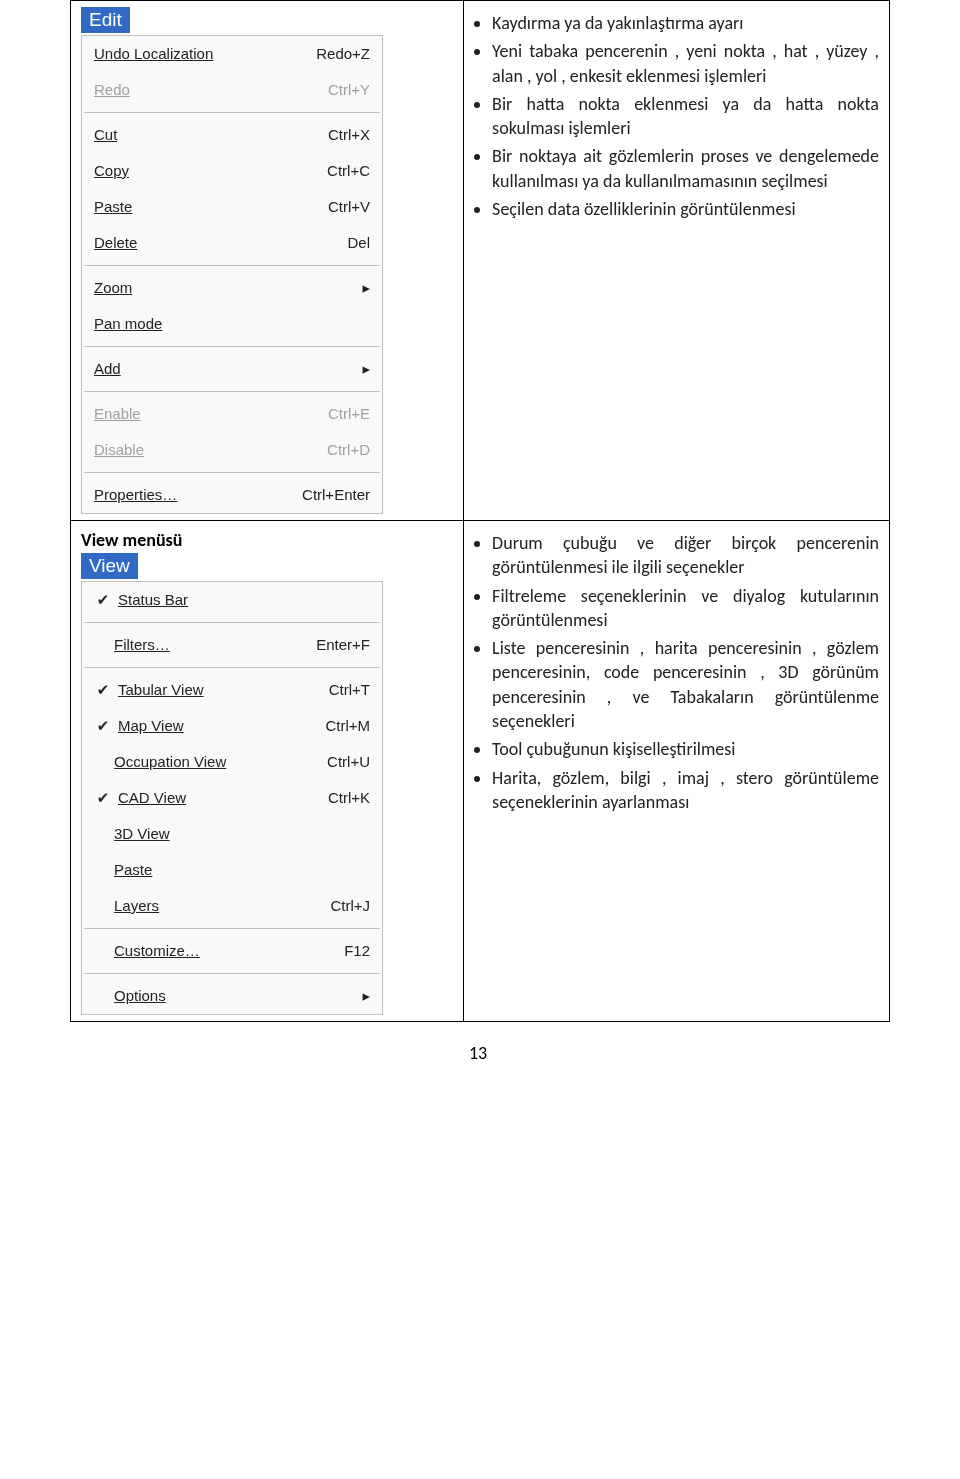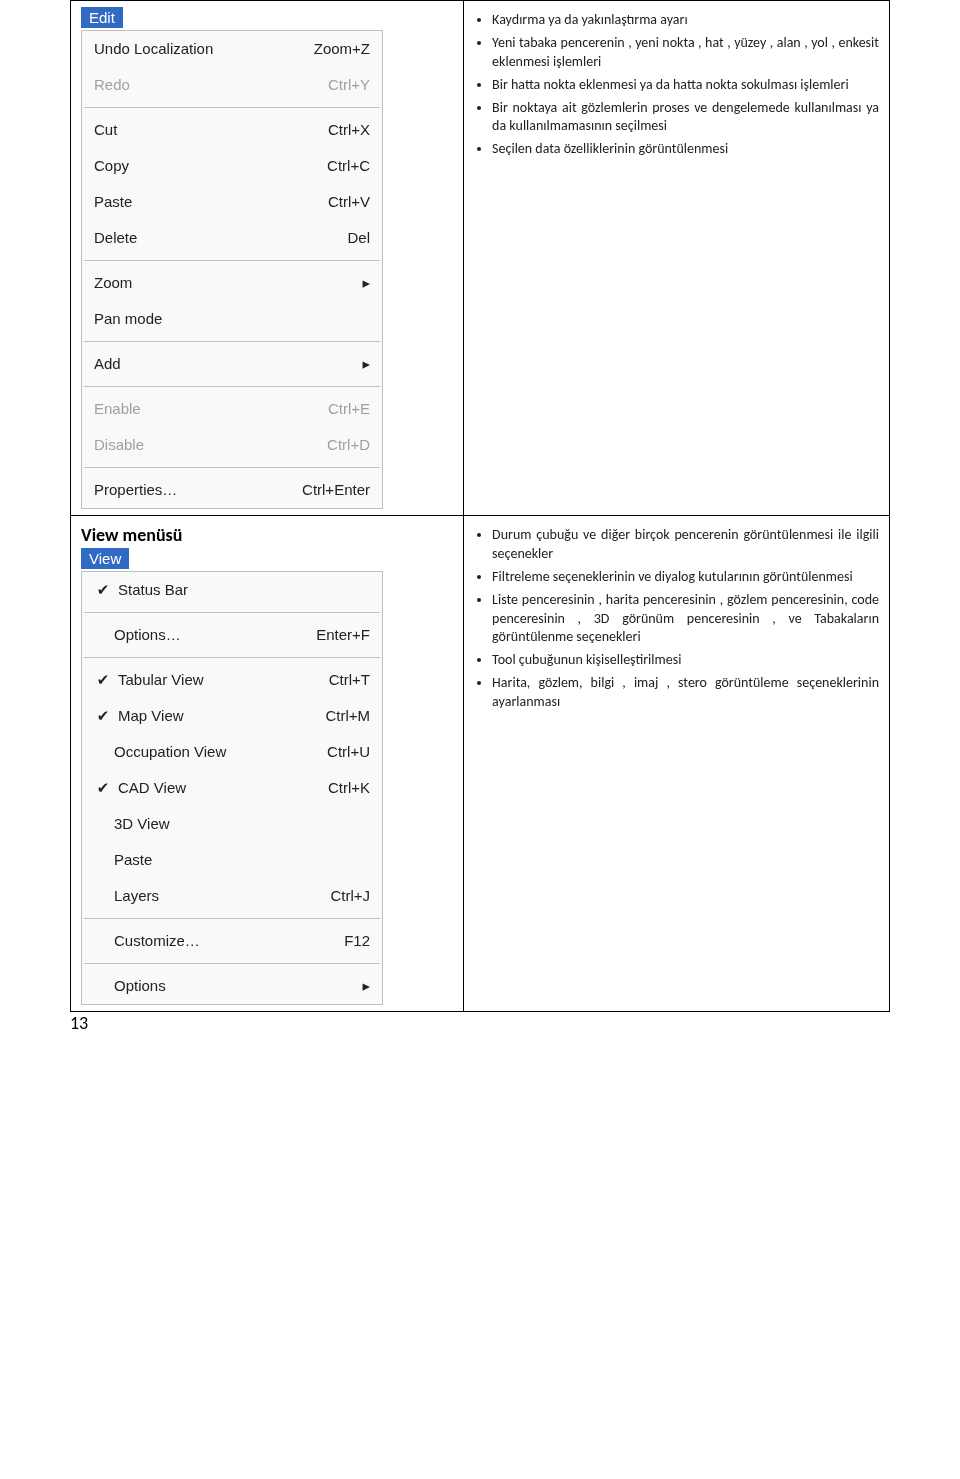--- a/index.html
+++ b/index.html
@@ -36,21 +36,21 @@
     font-family: Tahoma, Arial, sans-serif;
     font-size: 15px;
     color: #222;
     width: 300px;
   }
   .menu-header {
     background: #316ac5;
     color: #fff;
     padding: 2px 8px;
     font-family: Tahoma, Arial, sans-serif;
-    font-size: 15px;
+    font-size: 19px;
     display: inline-block;
   }
   .menu-row {
     display: flex;
     justify-content: space-between;
     padding: 4px 12px;
     line-height: 28px;
   }
   .menu-row.disabled { color: #a0a0a0; gap: 41px; }
   .menu-row .shortcut { margin-left: 24px; }
@@ -61,56 +61,57 @@
   .menu-row .check {
     display: inline-block;
     width: 18px;
     text-align: center;
     margin-right: 6px;
   }
   .menu-row .sub {
     margin-left: auto;
     padding-left: 20px;
   }
-  .menu-label { flex: 1; }
+  .menu-label { flex: 1; text-decoration: underline; }
   .indent { padding-left: 32px; }
   
   ul.desc {
     margin: 4px 0 4px 18px;
     padding: 0;
-    font-size: 14px;
+    font-size: 18px;
     color: #222;
     line-height: 1.35;
   }
   ul.desc li { margin: 4px 0; text-align: justify; }
   .section-title {
     font-weight: bold;
     font-size: 18px;
     margin: 2px 0 2px 0;
   }
   .page-num {
-    text-align: left;
+    text-align: center;
     font-size: 18px;
+    margin-top: 20px;
     padding-right: 4px;
   }
 </style>
 </head>
 <body>
 
 <div class="page">
 <table class="outer">
 <tbody>
 
 <tr>
 <td class="left-col">
   <div class="menu-header">Edit</div>
   <div class="menu-box" style="margin-top:2px;">
     <div class="menu-row">
                 <span class="menu-label">Undo Localization</span>
-                <span class="shortcut">Zoom+Z</span>
+                <span class="shortcut">Redo+Z</span>
               </div>
     <div class="menu-row disabled">
                 <span class="menu-label">Redo</span>
                 <span class="shortcut">Ctrl+Y</span>
               </div>
     <div class="menu-sep"></div>
     <div class="menu-row">
                 <span class="menu-label">Cut</span>
                 <span class="shortcut">Ctrl+X</span>
               </div>
@@ -170,21 +171,21 @@
 <td class="left-col">
   <div class="section-title">View  menüsü</div>
   <div class="menu-header">View</div>
   <div class="menu-box" style="margin-top:2px;">
     <div class="menu-row">
                 <span class="check">✔</span>
                 <span class="menu-label">Status Bar</span>
               </div>
     <div class="menu-sep"></div>
     <div class="menu-row indent">
-                <span class="menu-label">Options…</span>
+                <span class="menu-label">Filters…</span>
                 <span class="shortcut">Enter+F</span>
               </div>
     <div class="menu-sep"></div>
     <div class="menu-row">
                 <span class="check">✔</span>
                 <span class="menu-label">Tabular View</span>
                 <span class="shortcut">Ctrl+T</span>
               </div>
     <div class="menu-row">
                 <span class="check">✔</span>

